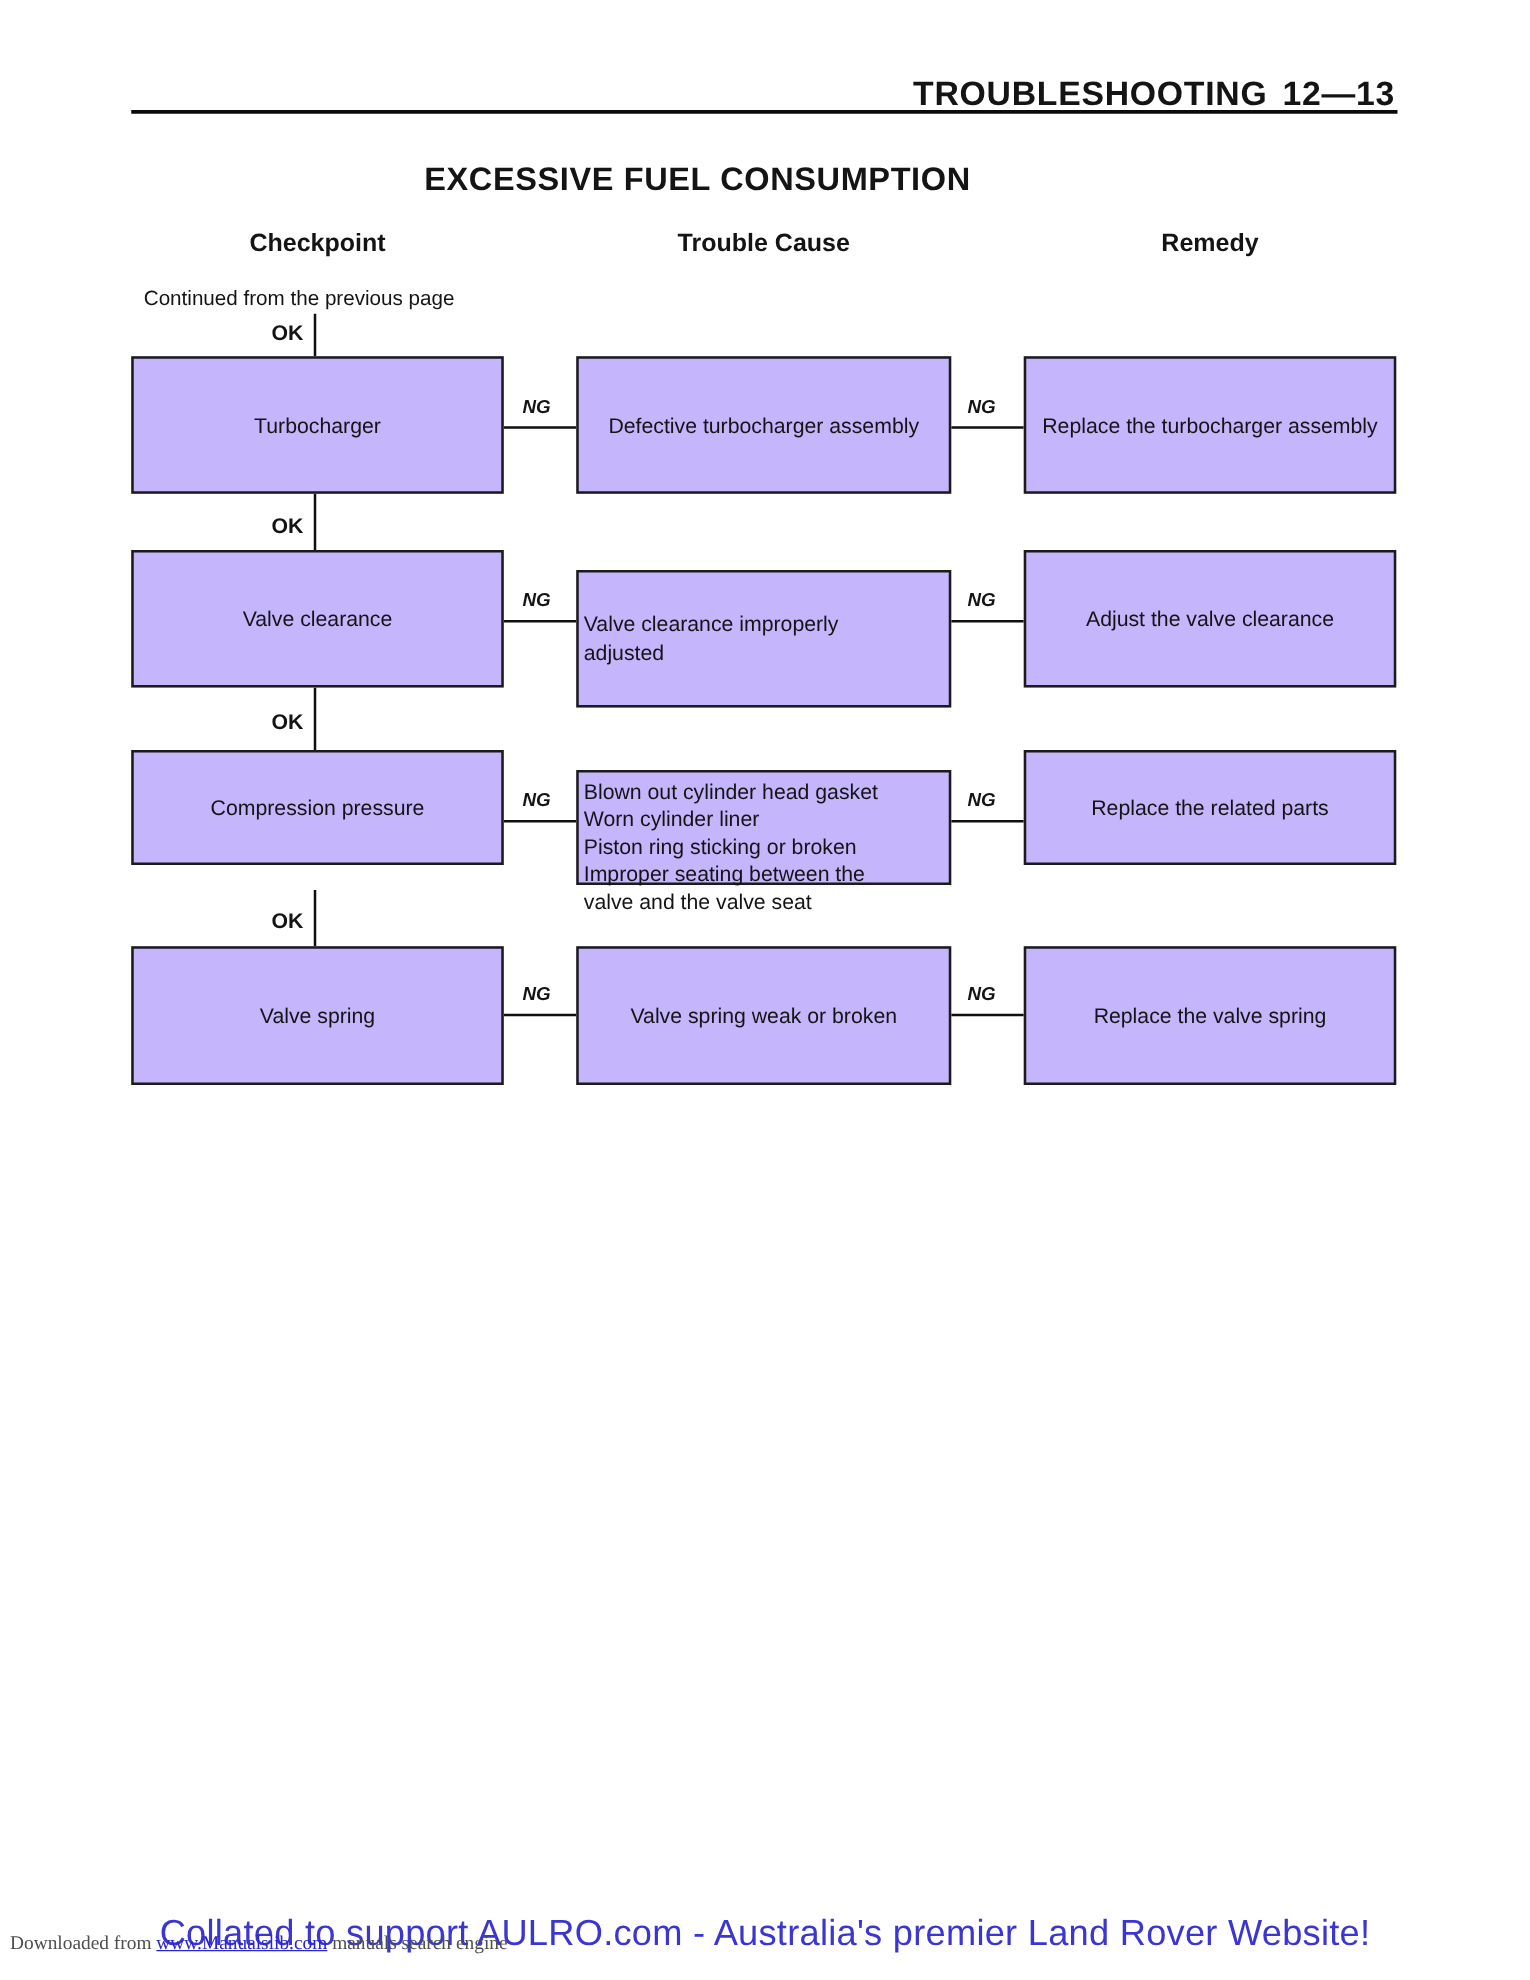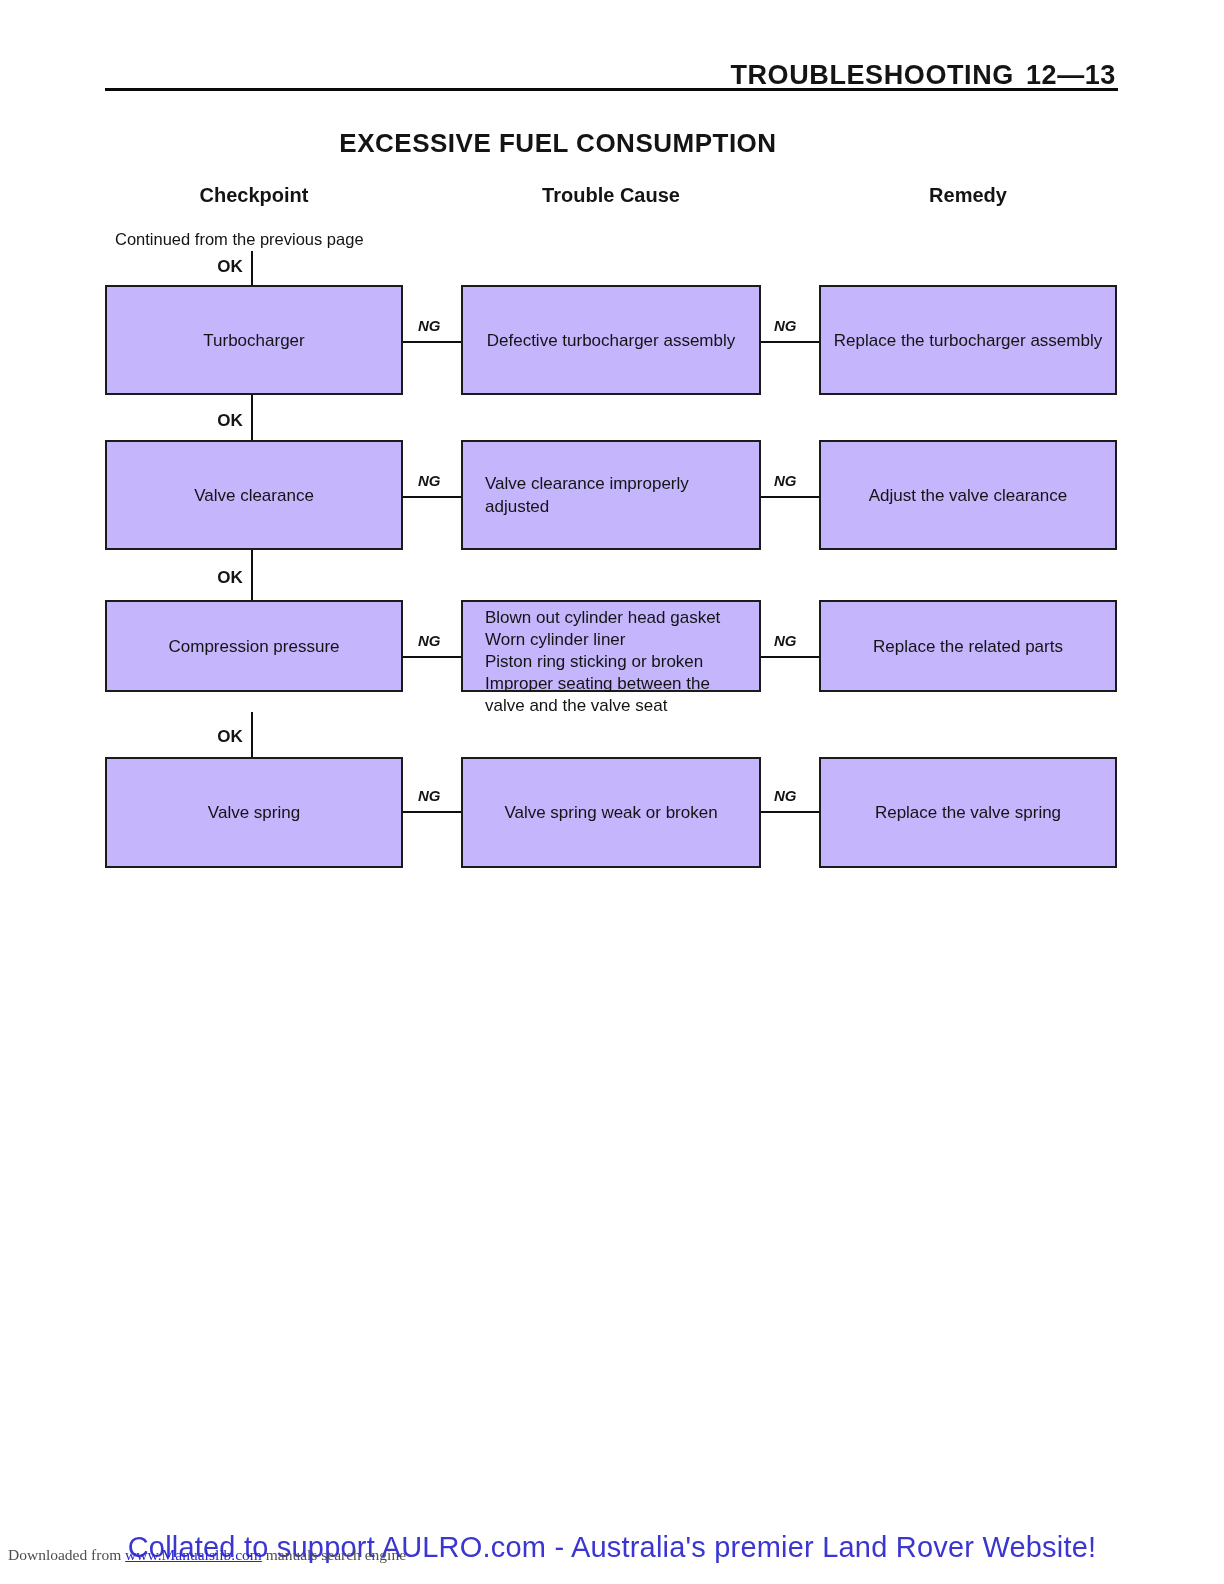--- a/index.html
+++ b/index.html
@@ -30,21 +30,21 @@
     display:flex;align-items:center;justify-content:center;
     font-size:17px;line-height:23px;text-align:center;box-sizing:border-box;
   }
   .cp {left:105px;width:298px;}
   .cause{left:461px;width:300px;}
   .rem{left:819px;width:298px;}
   .r0{top:285px;height:110px;}
   .r1{top:440px;height:110px;}
   .r2{top:600px;height:92px;}
   .r3{top:757px;height:111px;}
-  .cause.leftal{justify-content:flex-start;text-align:left;padding-left:22px;}
+  .cause.leftal{justify-content:flex-start;text-align:left;padding-left:4px;margin-top:16px;}
   .cause.topal{align-items:flex-start;padding-top:5px;line-height:22px;}
   .pre{white-space:pre-line;}
   
   .vline{position:absolute;left:251px;width:2px;background:#0f0f0f;}
   .v0{top:251px;height:34px;}
   .v1{top:395px;height:45px;}
   .v2{top:550px;height:50px;}
   .v3{top:712px;height:45px;}
   .hline{position:absolute;height:2px;background:#0f0f0f;}
   .hlL{left:403px;width:58px;}

